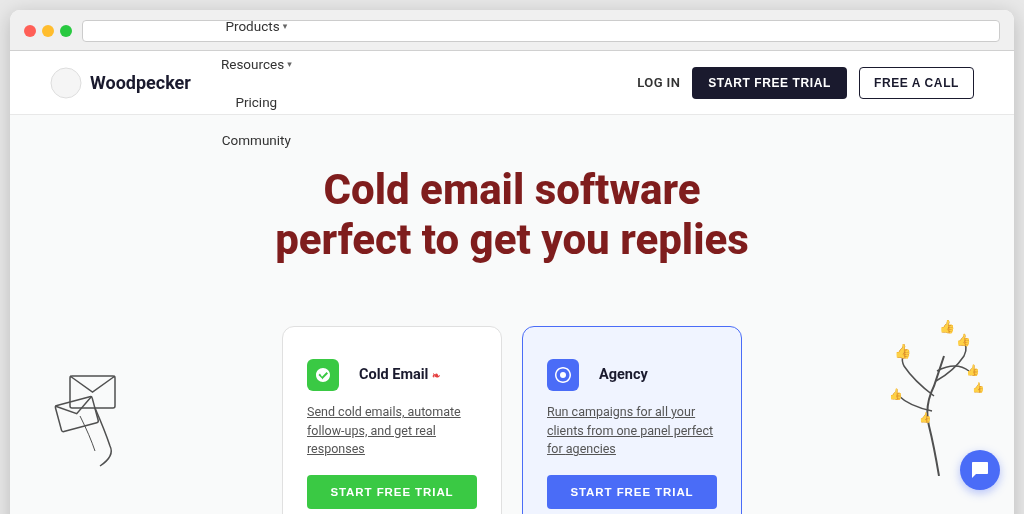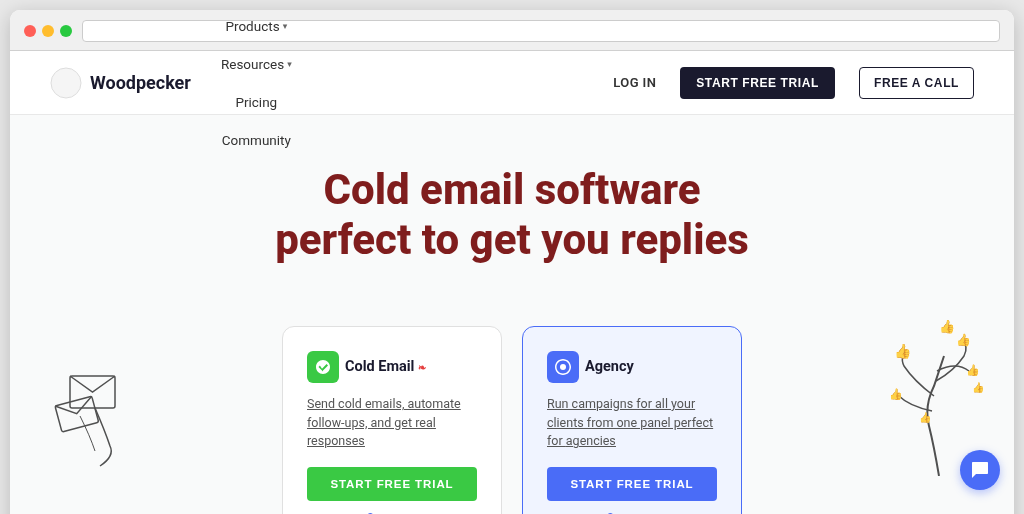--- a/index.html
+++ b/index.html
@@ -95,21 +95,21 @@
       align-items: center;
       gap: 3px;
     }
     .nav-link .chevron {
       font-size: 9px;
       color: #666;
     }
     .nav-right {
       display: flex;
       align-items: center;
-      gap: 24px;
+      gap: 12px;
       justify-content: center;
     }
     .btn-login {
       font-size: 13px;
       color: #333;
       text-decoration: none;
       font-weight: 600;
       letter-spacing: 0.03em;
     }
     .btn-start-trial {
@@ -182,22 +182,23 @@
       position: relative;
       z-index: 2;
     }
     .card.agency-card {
       border-color: #4a6cf7;
       background: #f0f4ff;
     }
     .card-header {
       display: flex;
       align-items: center;
-      gap: 6px;
+      gap: 20px;
       margin-bottom: 12px;
+      margin-top: 8px;
     }
     .card-icon {
       width: 32px;
       height: 32px;
       border-radius: 6px;
       display: flex;
       align-items: center;
       justify-content: center;
       font-size: 16px;
     }

